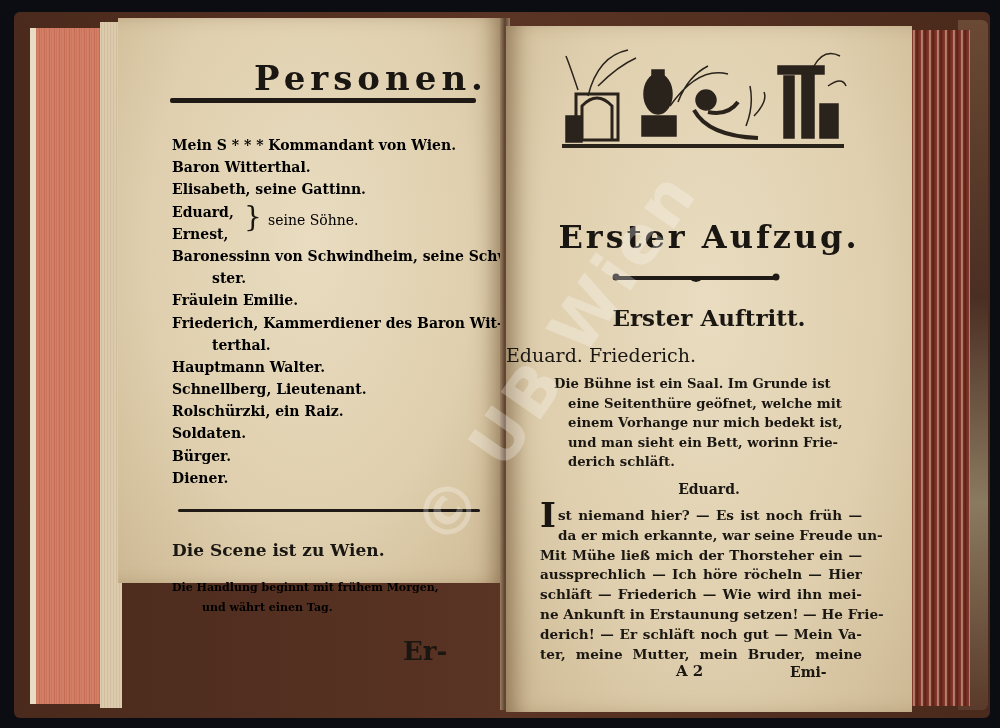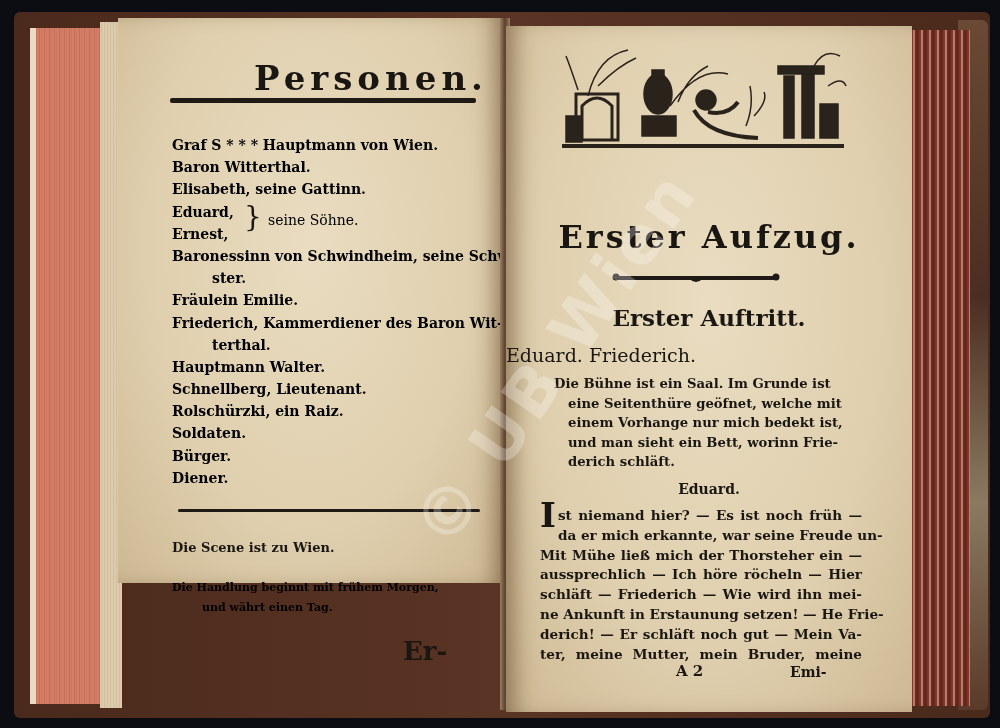--- a/index.html
+++ b/index.html
@@ -31,21 +31,21 @@
   .rule { position: absolute; background: #1f1a16; height: 5px; border-radius: 2px; }
   .rule-top { left: 52px; top: 80px; width: 306px; }
   .rule-mid { left: 60px; top: 491px; width: 302px; height: 3px; }
 
   .cast { position: absolute; left: 54px; top: 116px; width: 330px; font-size: 14px; }
   .cast-line { height: 22.2px; line-height: 22px; white-space: nowrap; font-weight: bold; }
   .cast-line.indent { padding-left: 40px; }
   .brace { font-weight: normal; font-size: 28px; position: absolute; left: 70px; top: 180px; color:#1a1612; }
   .sons { position: absolute; left: 100px; top: 192px; font-size: 14px; font-weight: normal; }
 
-  .scene { left: 54px; top: 522px; font-size: 13px; }
+  .scene { left: 54px; top: 522px; font-size: 17px; }
   .plot { position: absolute; left: 54px; top: 560px; font-size: 11px; font-weight: bold; line-height: 20px; }
   .plot .l2 { padding-left: 30px; }
   .catchword-left { left: 285px; top: 618px; font-size: 26px; }
 
   .vignette { position: absolute; left: 52px; top: 20px; width: 290px; height: 110px; }
 
   .title-aufzug { left: 0; width: 406px; text-align: center; top: 192px; font-size: 32px; letter-spacing: 3px; }
   .ornament { position: absolute; left: 106px; top: 246px; width: 168px; height: 12px; }
   .title-auftritt { left: 0; width: 406px; text-align: center; top: 278px; font-size: 23px; }
   .persons { left: 0; width: 479px; text-align: left; top: 318px; font-size: 19px; font-weight: normal; }
@@ -68,21 +68,21 @@
 <div class="cover-right-edge"></div>
 <div class="fore-left"></div>
 <div class="fore-left-tail"></div>
 <div class="fore-right"></div>
 
 <div class="page page-left">
   <div class="blk title-personen">Personen.</div>
   <div class="rule rule-top"></div>
 
   <div class="cast">
-    <div class="cast-line">Graf S * * * Hauptmann von Wien.</div>
+    <div class="cast-line">Mein S * * * Kommandant von Wien.</div>
     <div class="cast-line">Baron Witterthal.</div>
     <div class="cast-line">Elisabeth, seine Gattinn.</div>
     <div class="cast-line">Eduard,</div>
     <div class="cast-line">Ernest,</div>
     <div class="cast-line">Baronessinn von Schwindheim, seine Schwe-</div>
     <div class="cast-line indent">ster.</div>
     <div class="cast-line">Fräulein Emilie.</div>
     <div class="cast-line">Friederich, Kammerdiener des Baron Wit-</div>
     <div class="cast-line indent">terthal.</div>
     <div class="cast-line">Hauptmann Walter.</div>

